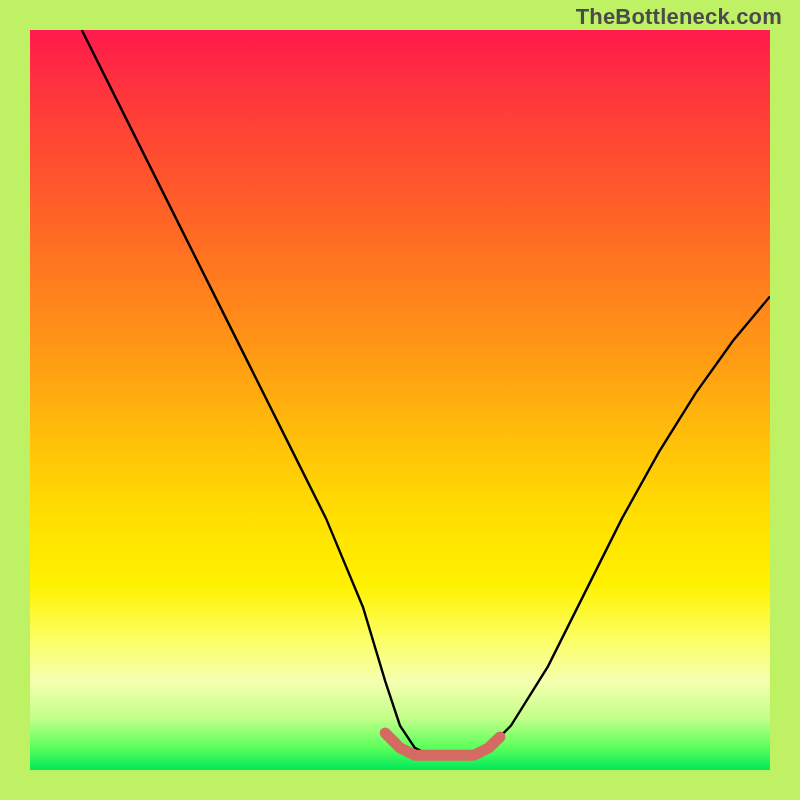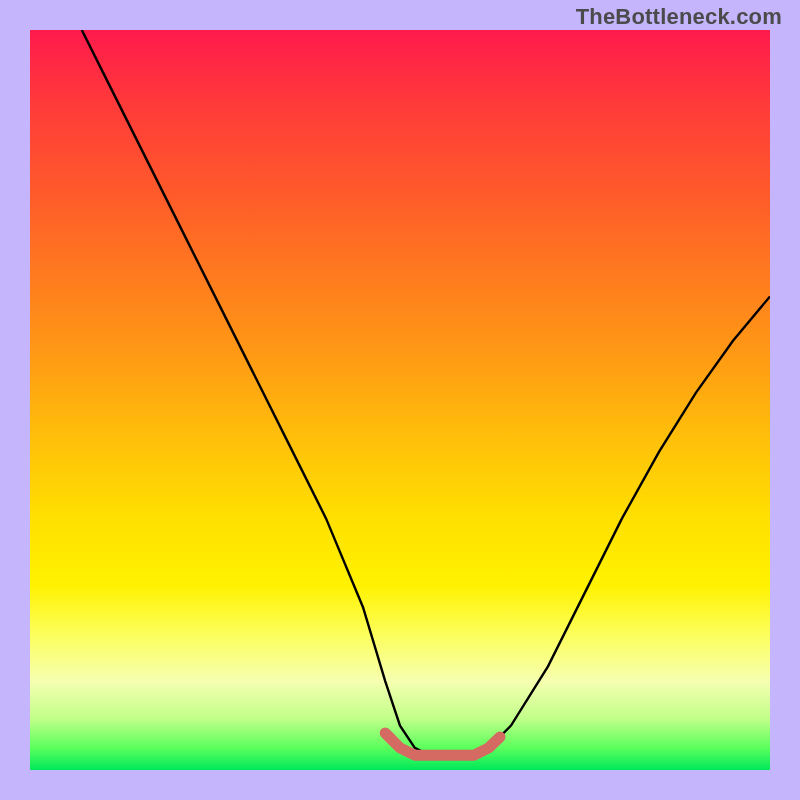--- a/index.html
+++ b/index.html
@@ -8,21 +8,21 @@
     width: 800px;
     height: 800px;
     background: #000;
     overflow: hidden;
     font-family: Arial, Helvetica, sans-serif;
   }
   .frame {
     position: relative;
     width: 800px;
     height: 800px;
-    background: #c4b5fd;
+    background: #bef264;
   }
   .watermark {
     position: absolute;
     top: 4px;
     right: 18px;
     color: #4b4b4b;
     font-size: 22px;
     font-weight: 600;
     letter-spacing: 0.2px;
     z-index: 5;

